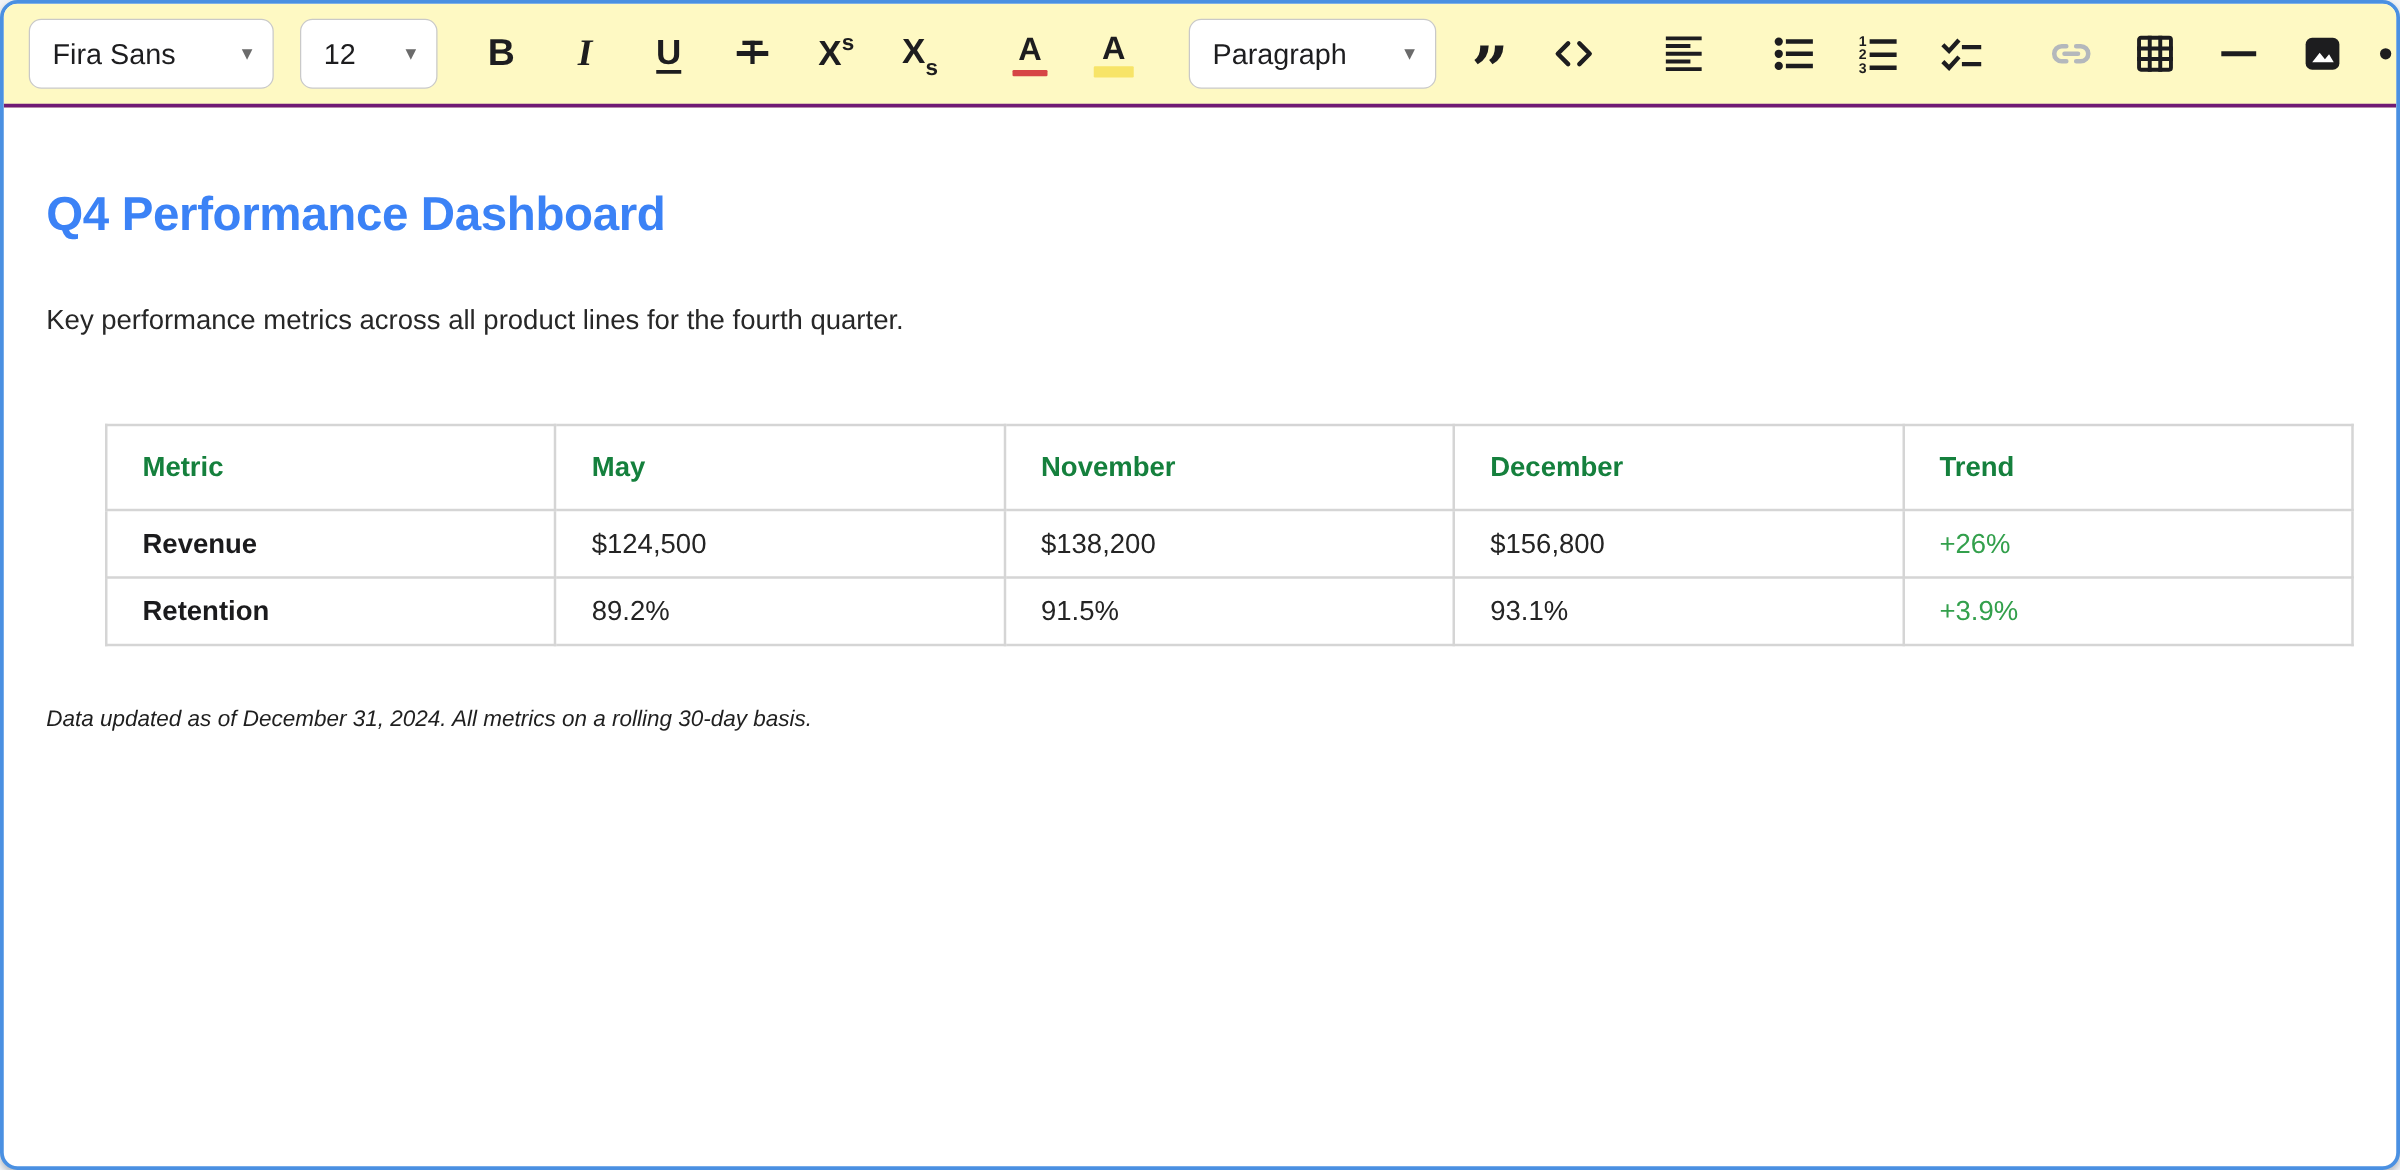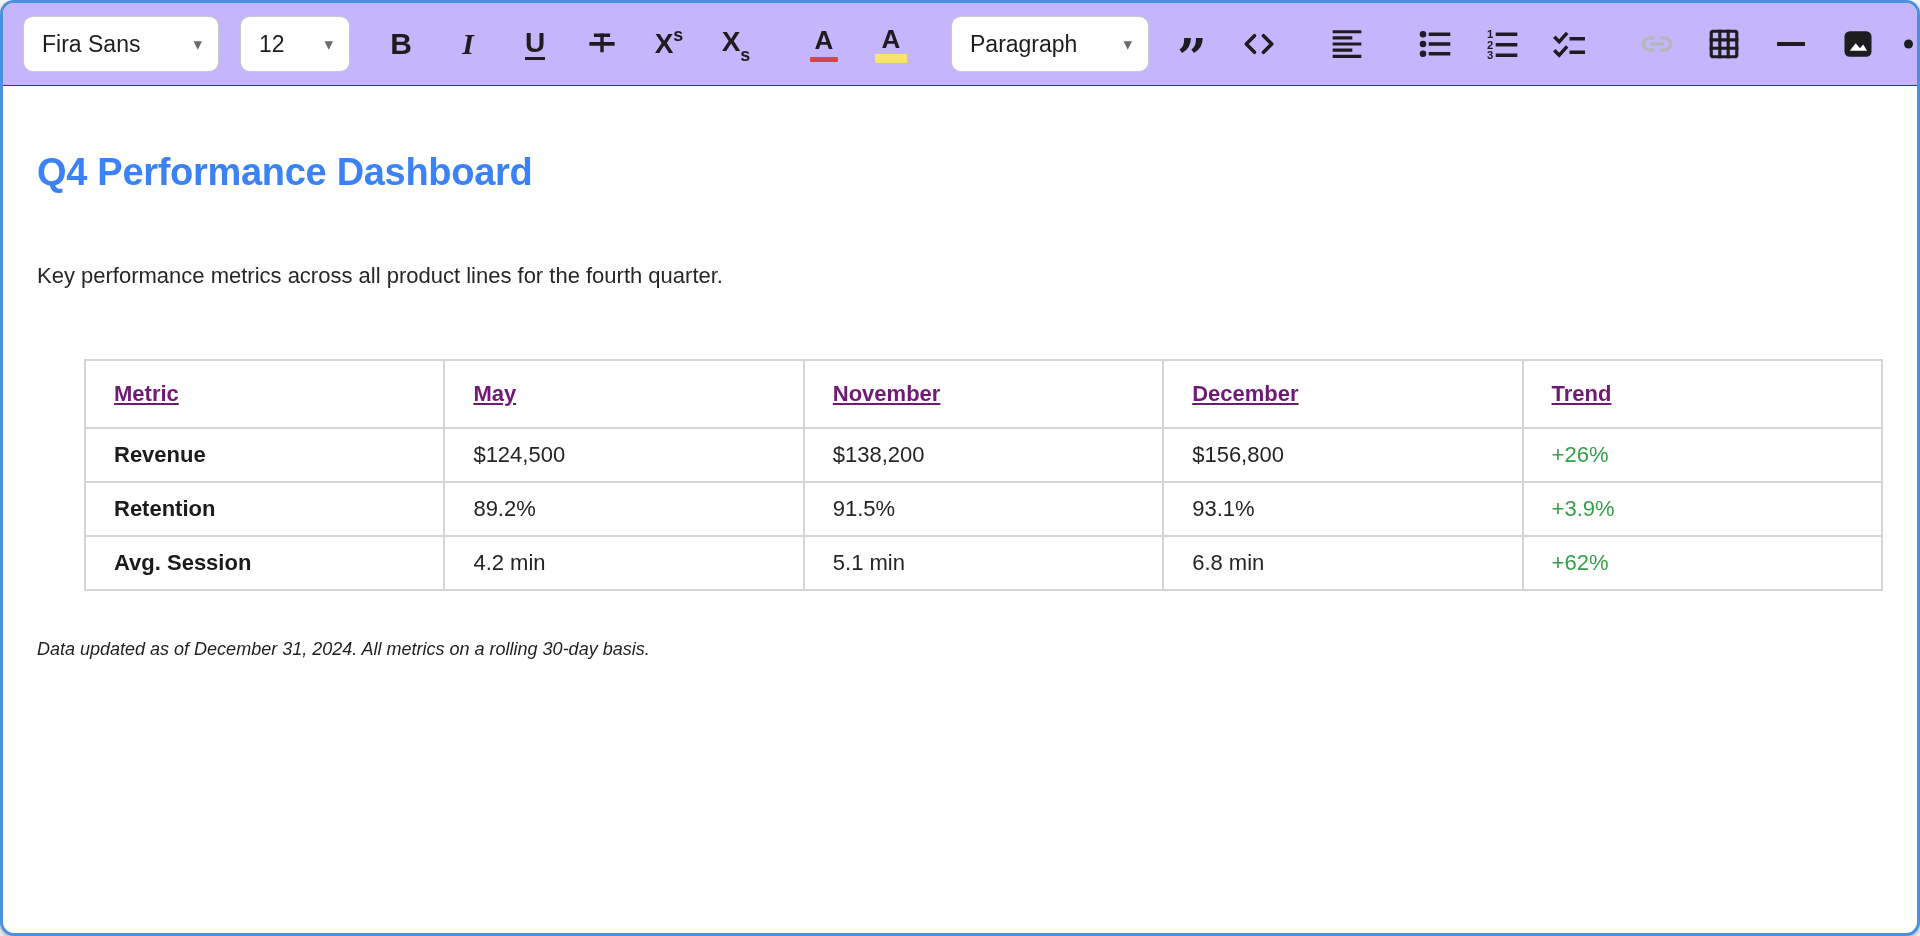--- a/index.html
+++ b/index.html
@@ -13,22 +13,22 @@
     position: absolute; inset: 0;
     background: #ffffff;
     border: 3px solid #4a90e2;
     border-radius: 14px;
     overflow: hidden;
     box-shadow: 0 3px 5px rgba(70,80,95,.35);
   }
   
   .toolbar {
     height: 83px;
-    background: #c4b5fd;
-    border-bottom: 1px solid #701a75;
+    background: #fef9c3;
+    border-bottom: 3px solid #701a75;
     display: flex;
     align-items: center;
     padding: 0 10px 0 20px;
     position: relative;
   }
   .select {
     height: 56px;
     background: #fff;
     border: 1px solid #c9c9c9;
     border-radius: 10px;
@@ -79,40 +79,40 @@
   }
   .doc h1 {
     margin-top: 64px;
     font-size: 38px;
     line-height: 44px;
     font-weight: 700;
     color: #3b82f6;
     letter-spacing: -0.3px;
   }
   .doc .intro {
-    margin-top: 68px;
+    margin-top: 48px;
     font-size: 22px;
     line-height: 28px;
     color: #272727;
   }
   table.metrics {
     margin: 69px 0 0 47px;
     width: calc(100% - 47px);
     border-collapse: collapse;
     table-layout: fixed;
   }
   table.metrics th, table.metrics td {
     border: 2px solid #d5d5d5;
     text-align: left;
     padding: 0 0 0 28px;
     font-size: 22px;
     color: #242424;
     background: #fff;
   }
-  table.metrics th { height: 68px; font-weight: 700; color: #701a75; text-decoration: underline; }
+  table.metrics th { height: 68px; font-weight: 700; color: #15803d; }
   table.metrics td { height: 54px; }
   table.metrics td.metric-name { font-weight: 700; color: #1b1b1d; }
   table.metrics td.trend { font-weight: 400; }
   .footnote {
     margin-top: 44px;
     font-style: italic;
     font-size: 18px;
     line-height: 28px;
     color: #1f1f1f;
   }
@@ -305,26 +305,19 @@
           <td>$156,800</td>
           <td class="trend" style="color: rgb(51, 160, 76);">+26%</td>
         </tr>
         <tr>
           <td class="metric-name">Retention</td>
           <td>89.2%</td>
           <td>91.5%</td>
           <td>93.1%</td>
           <td class="trend" style="color: rgb(51, 160, 76);">+3.9%</td>
         </tr>
-        <tr>
-          <td class="metric-name">Avg. Session</td>
-          <td>4.2 min</td>
-          <td>5.1 min</td>
-          <td>6.8 min</td>
-          <td class="trend" style="color: rgb(51, 160, 76);">+62%</td>
-        </tr>
       </tbody>
     </table>
 
     <p class="footnote">Data updated as of December 31, 2024. All metrics on a rolling 30-day basis.</p>
 
   </div>
 </div>
 
 </body></html>

